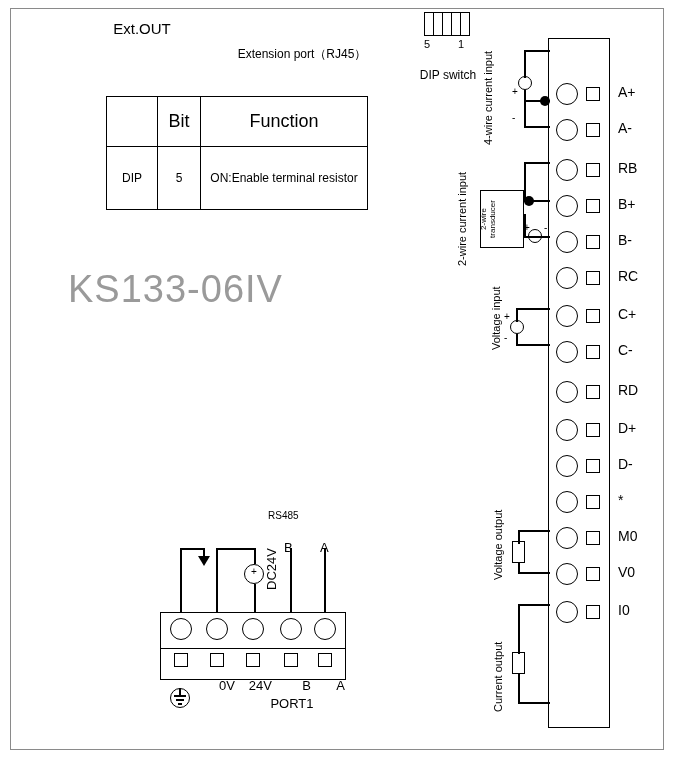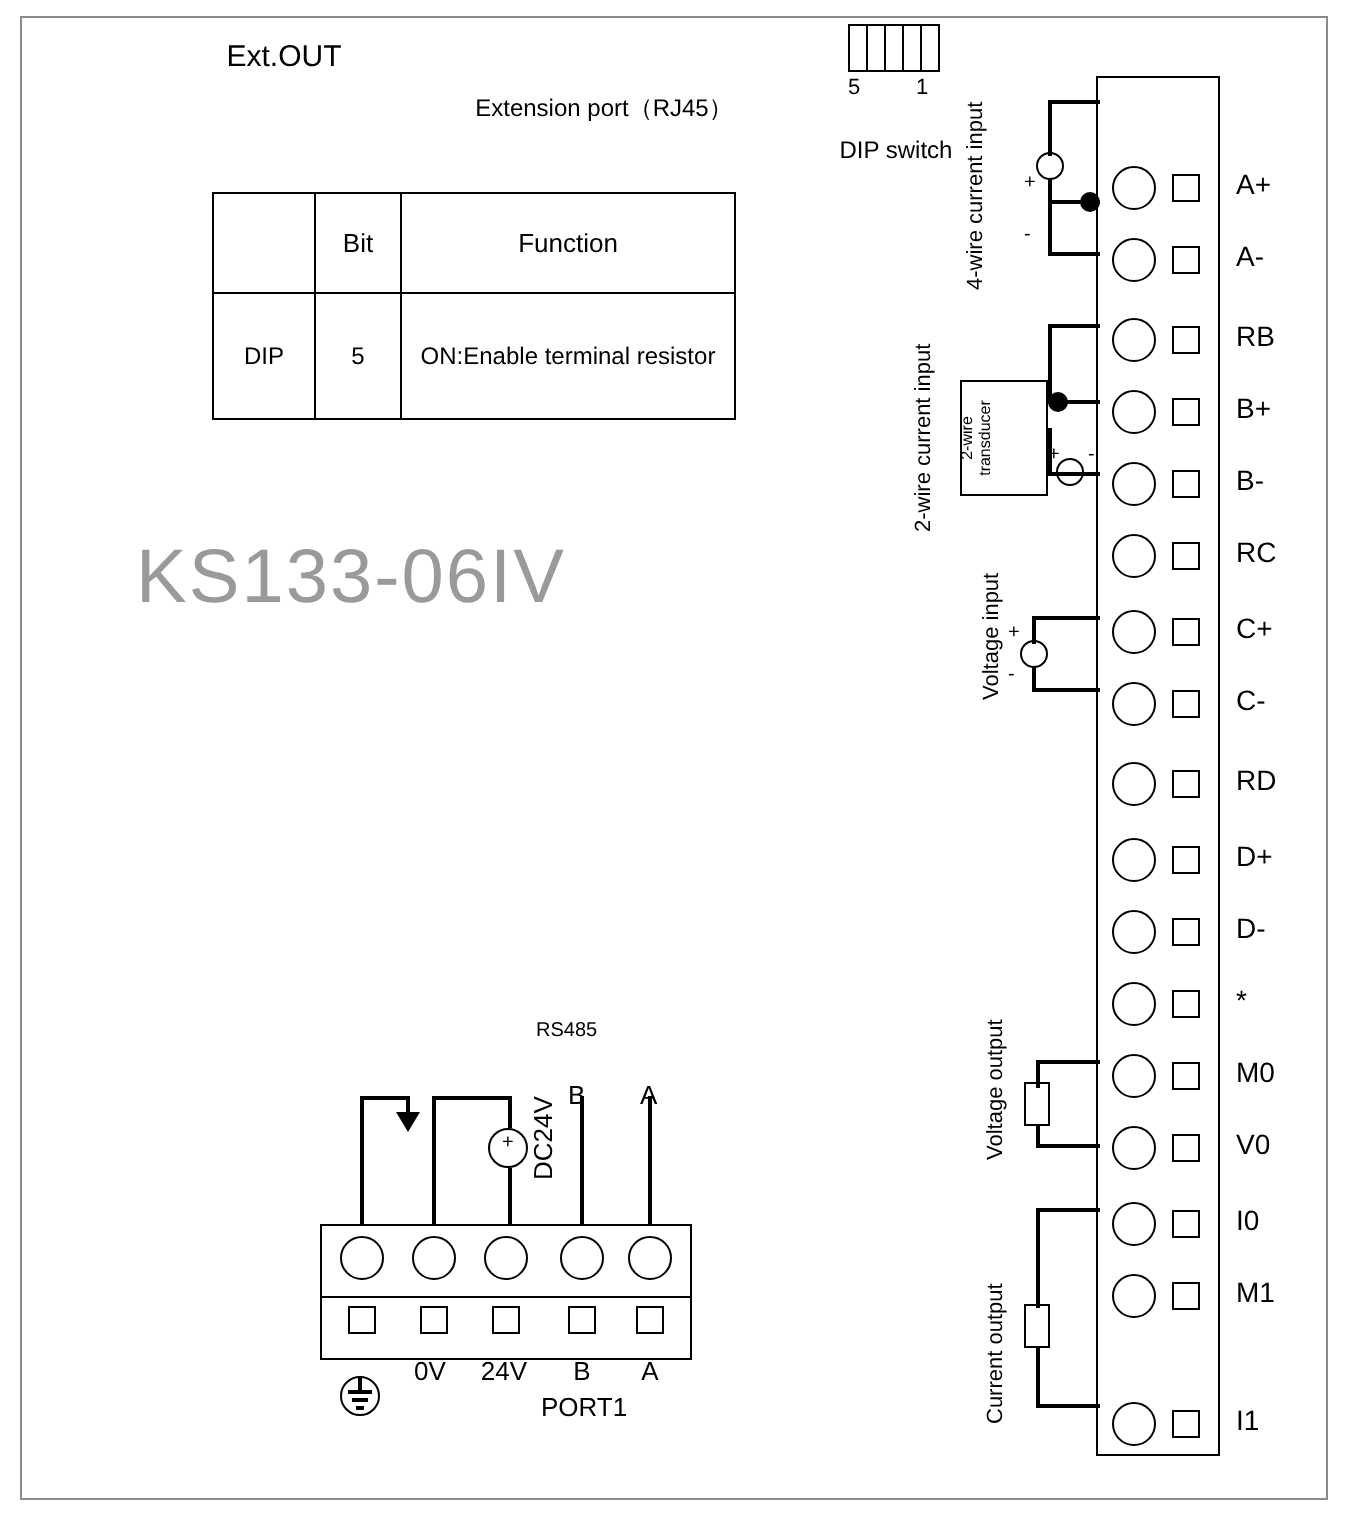--- a/index.html
+++ b/index.html
@@ -74,21 +74,21 @@
   #dip-table td, #dip-table th {
     border: 1px solid #000;
     text-align: center;
     vertical-align: middle;
     font-weight: normal;
     padding: 0;
   }
   .col-a { width: 50px; }
   .col-b { width: 42px; }
   .col-c { width: 166px; }
-  #dip-table .hdr { height: 32px; font-size: 13px; }
+  #dip-table .hdr { height: 32px; font-size: 18px; }
   #dip-table .row { height: 40px; }
   .dip-word-cell { line-height: 1.1; }
 
   
   #model {
     position: absolute;
     left: 68px;
     top: 268px;
     font-size: 38px;
     color: #9a9a9a;
@@ -230,21 +230,21 @@
     top: 653px;
     width: 14px;
     height: 14px;
     border: 1.5px solid #000;
     box-sizing: border-box;
   }
   .port-label {
     position: absolute;
     top: 678px;
     font-size: 13px;
-    text-align: center;
+    text-align: right;
     width: 40px;
   }
   #port1-name {
     position: absolute;
     left: 262px;
     top: 696px;
     width: 60px;
     text-align: center;
     font-size: 13px;
   }
@@ -380,30 +380,20 @@
   <div class="term-row" style="top:556px">
     <span class="term-circle"></span>
     <span class="term-square"></span>
     <span class="term-name">V0</span>
   </div>
   <div class="term-row" style="top:594px">
     <span class="term-circle"></span>
     <span class="term-square"></span>
     <span class="term-name">I0</span>
   </div>
-  <div class="term-row" style="top:630px">
-    <span class="term-circle"></span>
-    <span class="term-square"></span>
-    <span class="term-name">M1</span>
-  </div>
-  <div class="term-row" style="top:694px">
-    <span class="term-circle"></span>
-    <span class="term-square"></span>
-    <span class="term-name">I1</span>
-  </div>
 
   <div class="ln" style="left:524px; top:50px; width:26px; height:1.5px;"></div>
   <div class="ln" style="left:524px; top:50px; width:1.5px; height:28px;"></div>
   <div class="circ" style="left:518px; top:76px; width:14px; height:14px;"></div>
   <div class="ln" style="left:524px; top:90px; width:1.5px; height:12px;"></div>
   <div class="ln" style="left:524px; top:100px; width:26px; height:1.5px;"></div>
   <div class="dot" style="left:540px; top:96px; width:10px; height:10px;"></div>
   <div class="ln" style="left:524px; top:100px; width:1.5px; height:28px;"></div>
   <div class="ln" style="left:524px; top:126px; width:26px; height:1.5px;"></div>
   <div class="tiny" style="left:512px; top:86px;">+</div>

